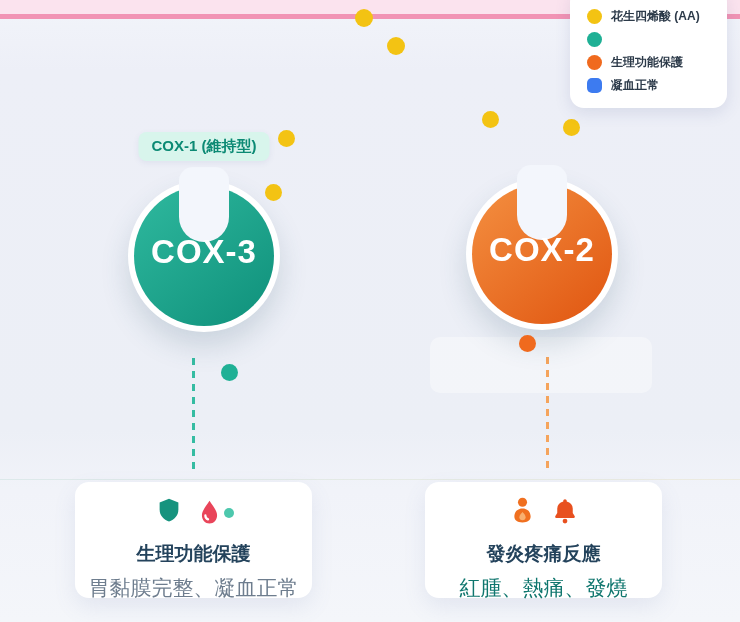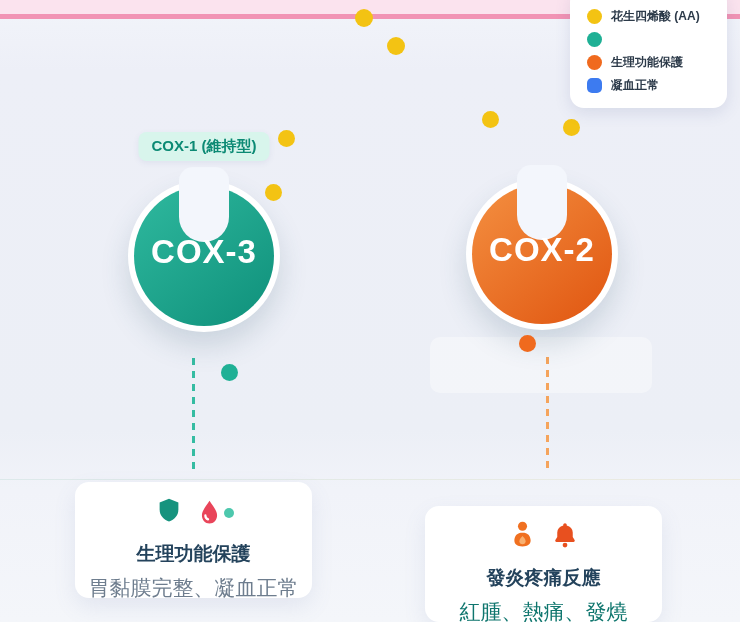--- a/index.html
+++ b/index.html
@@ -79,21 +79,21 @@
     opacity:.55;
   }
 
   
   .card {
     position:absolute; top:482px; width:237px; height:116px;
     background:#ffffff; border-radius:14px;
     box-shadow:0 9px 22px rgba(110,125,170,.12); z-index:6; text-align:center;
   }
   .card-left  { left:75px; }
-  .card-right { left:425px;margin-top:24px; }
+  .card-right { left:425px; }
   .card-icons { display:flex; justify-content:center; align-items:center; gap:12px; margin-top:15px; height:32px; }
   .drop-wrap  { display:flex; align-items:center; }
   .mini-dot   { width:10px; height:10px; border-radius:50%; background:#4DC8AD; margin-left:1px; }
   .card-title { margin-top:12px; font-size:19px; font-weight:bold; color:#24435C; }
   .card-sub   { margin-top:7px; font-size:21px; }
   .sub-teal   { color:#6E7D8E; }
   .sub-warm   { color:#0f766e; }
 </style>
 </head>
 <body>

